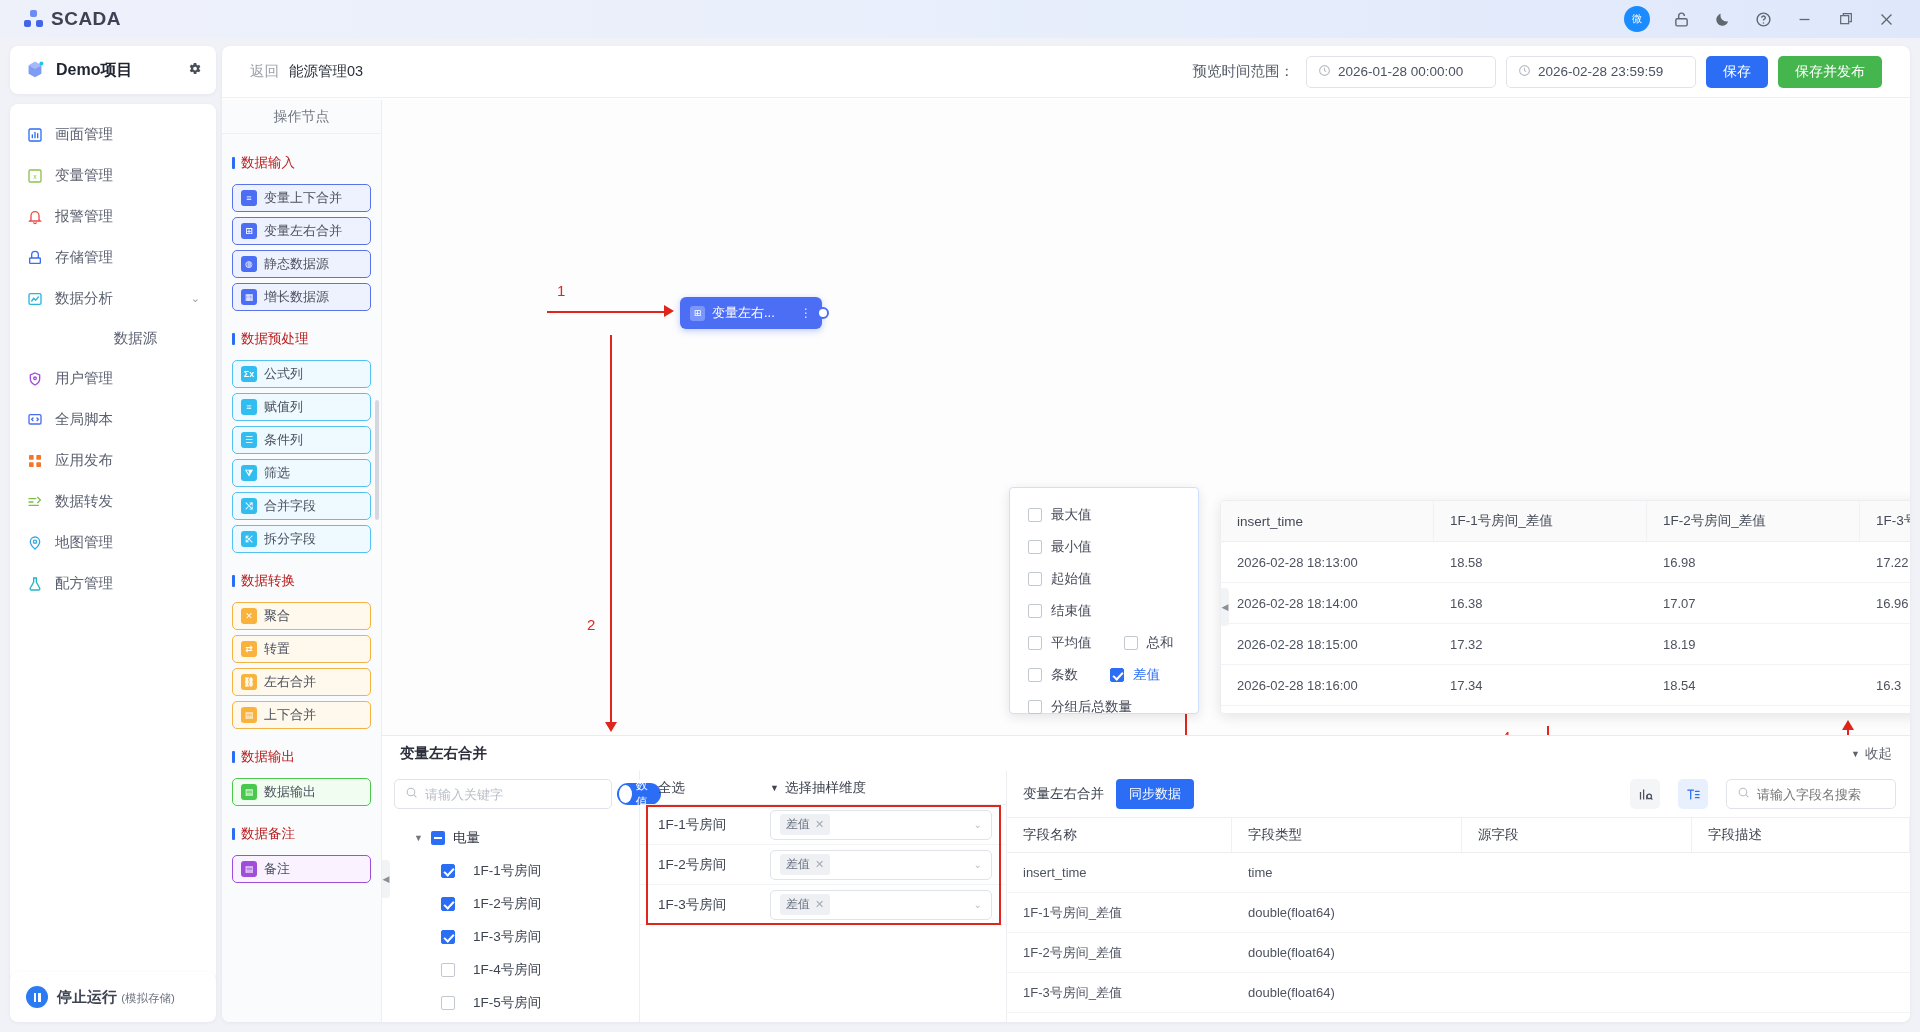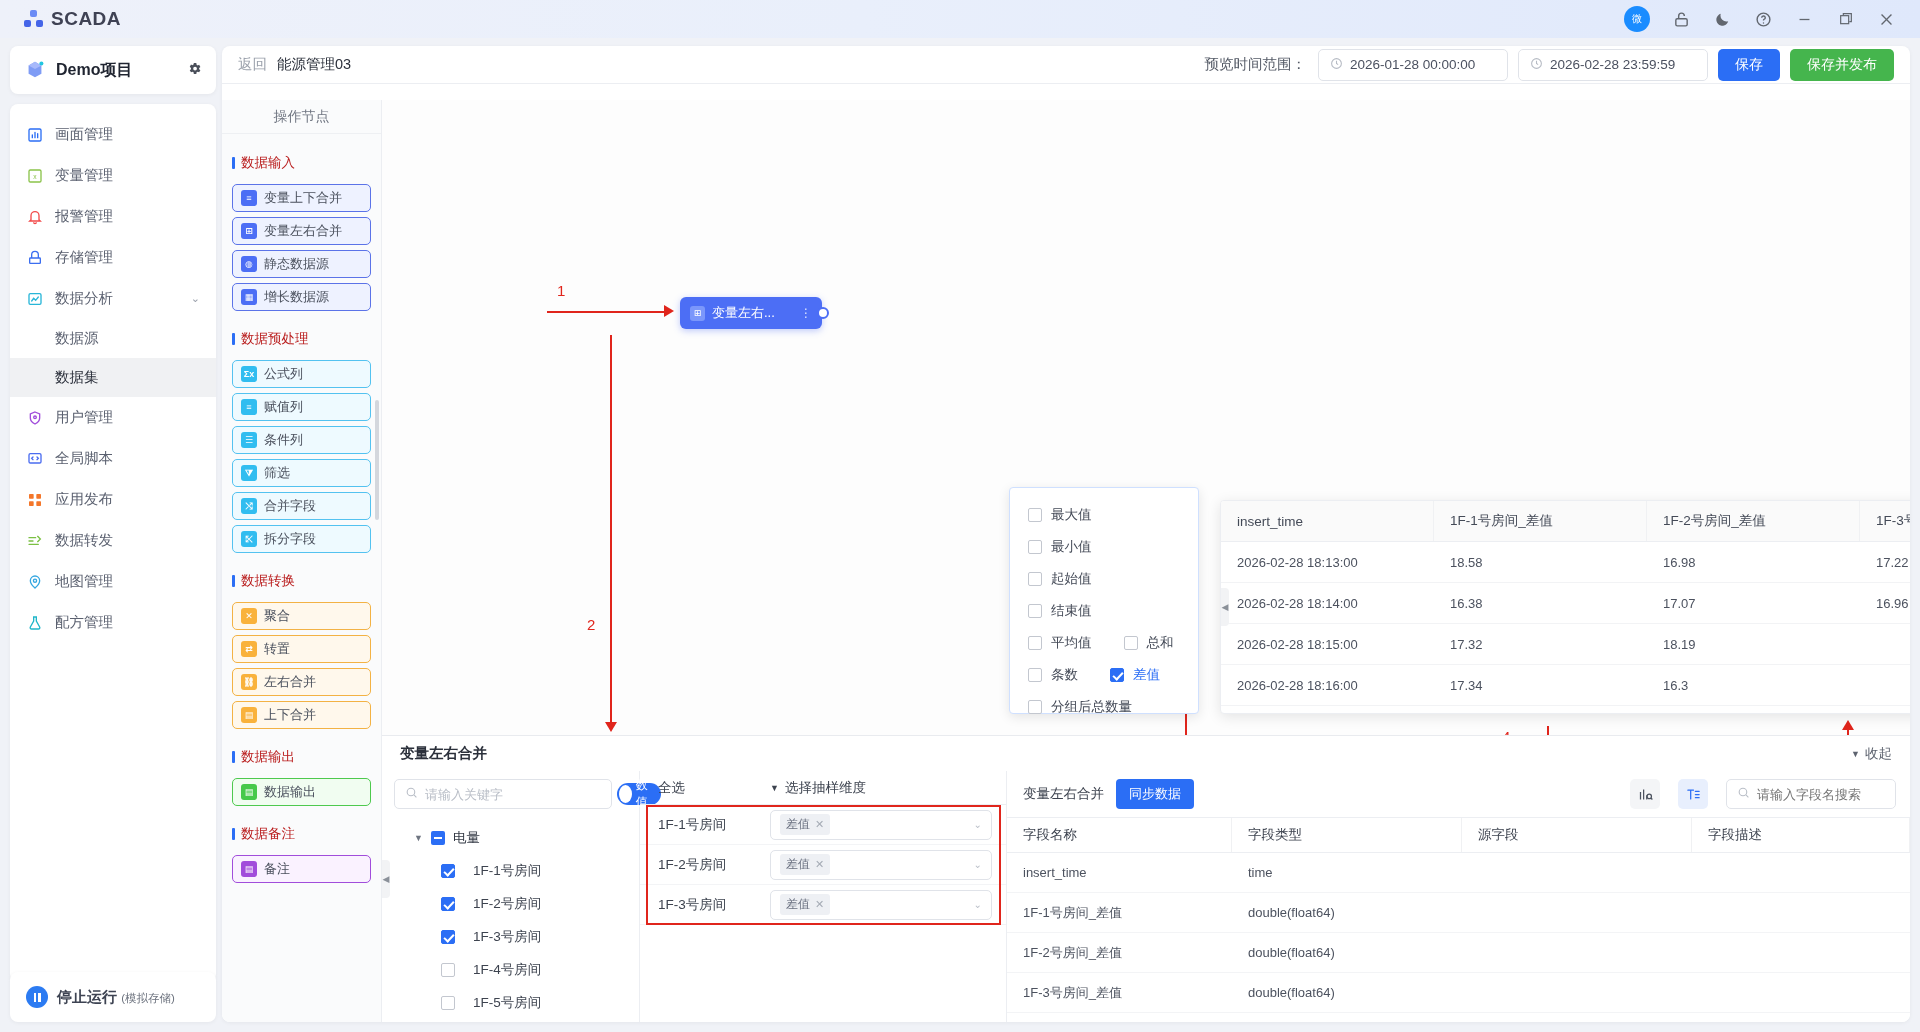--- a/index.html
+++ b/index.html
@@ -50,38 +50,38 @@
   .nav-card {
     background: #fff; border-radius: 8px; padding: 10px 0 12px;
     box-shadow: 0 1px 4px rgba(0,0,0,.05); height: 878px; overflow: hidden;
   }
   .nav-item {
     display: flex; align-items: center; gap: 11px; height: 41px;
     padding: 0 16px; color: #5b6170; font-size: 14.5px; cursor: pointer; position: relative;
   }
   .nav-item .nav-ico { width: 18px; height: 18px; flex: 0 0 18px; display: flex; align-items: center; justify-content: center; }
   .nav-item .chev { margin-left: auto; color: #9aa0ab; font-size: 11px; }
-  .nav-sub { height: 39px; padding-left: 45px; display: flex; align-items: center; color: #5b6170; font-size: 14.5px; cursor: pointer; }
+  .nav-sub { height: 39px; padding-left: 45px; display: flex; align-items: center; color: #5b6170; font-size: 14.5px; cursor: pointer; justify-content: center; }
   .nav-sub.active { background: #f0f1f3; color: #2a2f3a; }
   .runbar {
     position: absolute; left: 10px; bottom: 10px; width: 206px; height: 50px;
     background: #fff; border-radius: 8px; display: flex; align-items: center;
     gap: 9px; padding: 0 16px; box-shadow: 0 1px 4px rgba(0,0,0,.05); cursor: pointer;
   }
   .pause-ico { width: 22px; height: 22px; border-radius: 50%; background: #2c7bf2; display: flex; align-items: center; justify-content: center; }
   .pause-ico i { width: 2.5px; height: 9px; background: #fff; display: inline-block; margin: 0 1px; }
   .run-label { font-size: 15px; font-weight: 600; color: #3d4352; }
   .run-label small { font-size: 11.5px; font-weight: 400; color: #6c727e; }
 
   
   .main {
     position: absolute; top: 46px; left: 222px; width: 1688px; height: 976px;
     background: #fff; border-radius: 8px; box-shadow: 0 1px 4px rgba(0,0,0,.05); overflow: hidden;
   }
-  .topbar { height: 38px; border-bottom: 1px solid #eceef2; display: flex; align-items: center; padding: 0 16px; }
+  .topbar { height: 52px; border-bottom: 1px solid #eceef2; display: flex; align-items: center; padding: 0 28px; }
   .back-link { color: #9aa0ab; font-size: 14.5px; cursor: pointer; }
   .crumb-title { margin-left: 10px; font-size: 14.5px; color: #2b303b; }
   .topbar-right { margin-left: auto; display: flex; align-items: center; gap: 10px; }
   .range-label { color: #545a66; font-size: 14.5px; margin-right: 2px; }
   .dt-input {
     height: 32px; min-width: 190px; border: 1px solid #e0e3e9; border-radius: 5px;
     display: flex; align-items: center; gap: 7px; padding: 0 11px; color: #4b5160; font-size: 13.5px; cursor: pointer; background: #fff;
   }
   .dt-input .clock { color: #b6bbc4; }
   .btn { height: 32px; border-radius: 5px; padding: 0 17px; display: flex; align-items: center;
@@ -357,23 +357,20 @@
               <rect x="3" y="4" width="18" height="16" rx="2"></rect>
               <path d="M7 15l3-4 3 3 4-5" stroke-linecap="round"></path>
             </svg>
           </span>
         <span>数据分析</span>
         <span class="chev">⌄</span>
       </div>
       <div class="nav-sub">
         <span>数据源</span>
       </div>
-      <div class="nav-sub active">
-        <span>数据集</span>
-      </div>
 
       <div class="nav-item">
         <span class="nav-ico">
             <svg width="16" height="16" viewBox="0 0 24 24" fill="none" stroke="#a14ddb" stroke-width="2">
               <path d="M12 3l7 3v6c0 4-3 7-7 9-4-2-7-5-7-9V6z"></path>
               <circle cx="12" cy="11" r="2"></circle>
             </svg>
           </span>
         <span>用户管理</span>
       </div>
@@ -630,20 +627,21 @@
             <div class="c3">16.96</div>
           </div>
           <div class="prev-row">
             <div class="c0">2026-02-28 18:15:00</div>
             <div class="c2">17.32</div>
             <div class="c3">18.19</div>
           </div>
           <div class="prev-row">
             <div class="c0">2026-02-28 18:16:00</div>
             <div class="c1">17.34</div>
+            <div class="c2">18.54</div>
             <div class="c3">16.3</div>
           </div>
         </div>
       <div class="side-handle">◀</div>
     </div>
 
     <div class="drawer">
       <div class="drawer-head">
         <span class="drawer-title">变量左右合并</span>
         <span class="collapse">

